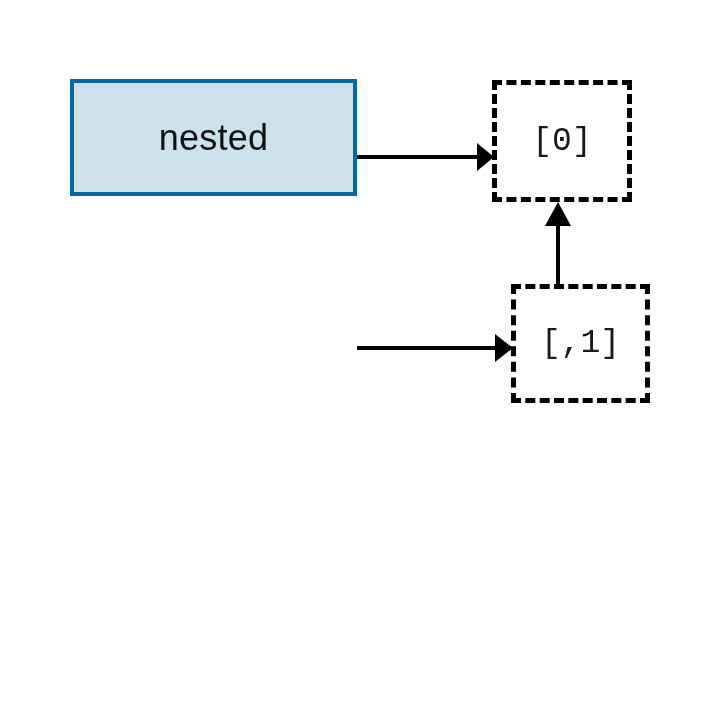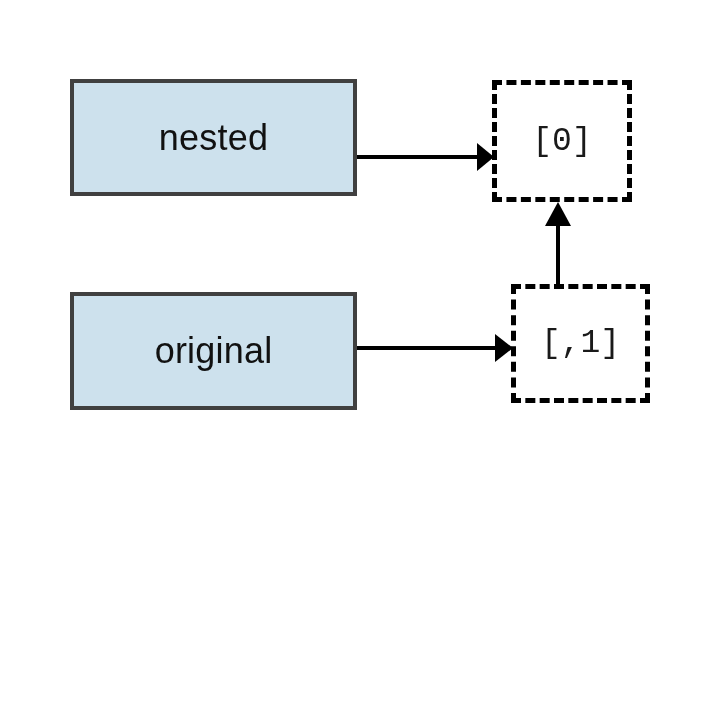--- a/index.html
+++ b/index.html
@@ -22,21 +22,21 @@
     top: 0;
     width: 722px;
     height: 716px;
   }
 
   
   .var-box {
     position: absolute;
     box-sizing: border-box;
     background: #cde1ed;
-    border: 4px solid #404040;
+    border: 4px solid #0369a1;
     display: flex;
     align-items: center;
     justify-content: center;
   }
   .var-box-label {
     font-family: "Liberation Sans", sans-serif;
     font-size: 36px;
     font-weight: 400;
     color: #111111;
     line-height: 1;
@@ -101,23 +101,20 @@
 </style>
 </head>
 <body>
 
 <div id="figure-canvas">
 
   <div class="var-box" id="box-nested">
     <span class="var-box-label">nested</span>
   </div>
 
-  <div class="var-box" id="box-original">
-    <span class="var-box-label">original</span>
-  </div>
 
   <div class="cell-box" id="cell-zero">
     <span class="cell-box-label">[0]</span>
   </div>
 
   <div class="cell-box" id="cell-one">
     <span class="cell-box-label">[,1]</span>
   </div>
 
   <svg id="arrow-layer" viewBox="0 0 722 716" width="722" height="716" xmlns="http://www.w3.org/2000/svg">

